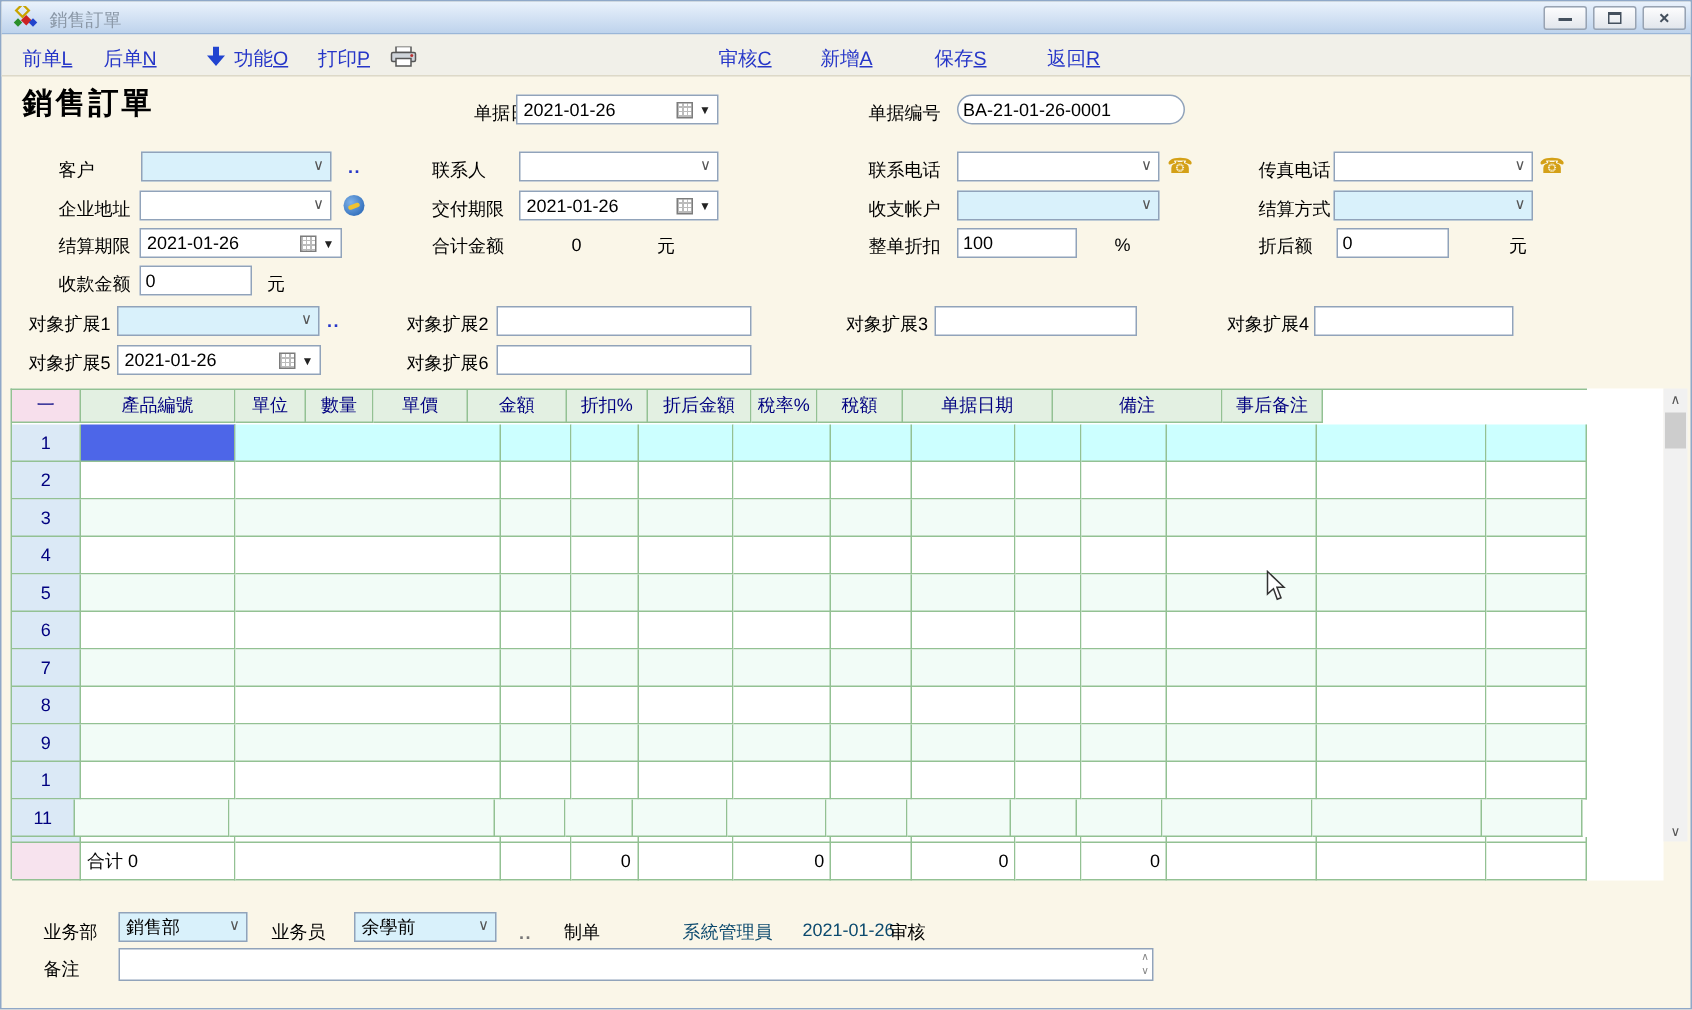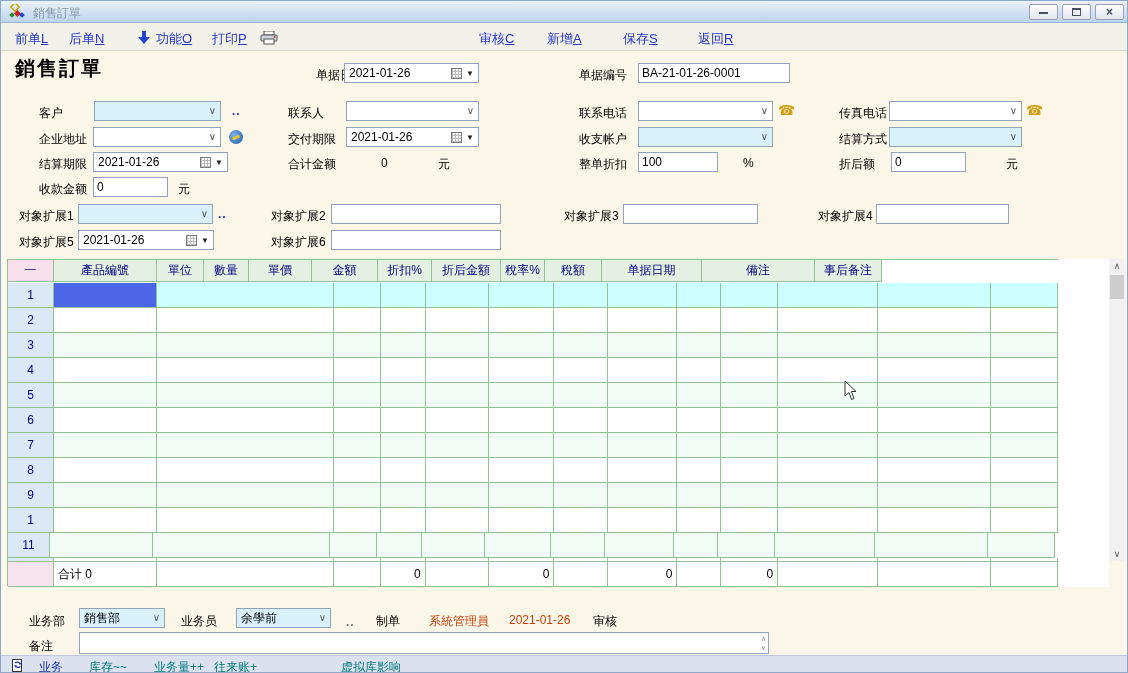--- a/index.html
+++ b/index.html
@@ -71,21 +71,21 @@
   .lline.black { background:#000; }
   .lline.red { background:#d40000; }
   #ledgerdigits { position:absolute; left:56px; bottom:6px; color:#cc1111; font-size:12px; white-space:pre; }
   #gridrightstrip { position:absolute; left:1057px; top:258px; width:51px; height:328px; background:#fff; }
   
   #vscroll { position:absolute; left:1108px; top:258px; width:16px; height:302px; background:#f1f1f1; }
   #vscroll .arr { position:absolute; left:0; width:16px; height:14px; color:#555; font-size:9px;
     display:flex; align-items:center; justify-content:center; }
   #vthumb { position:absolute; left:1px; top:16px; width:14px; height:24px; background:#cdcdcd; }
   
-  .teal { color:#c2410c; }
+  .teal { color:#0c4a6e;margin-left:26px; }
   #remarkbox { position:absolute; left:78px; top:631px; width:690px; height:22px;
     background:#fff; border:1px solid #91a3ba; }
   #remarkbox .spin { position:absolute; right:2px; top:1px; color:#888; font-size:7px;
     line-height:9px; text-align:center; }
   #tabbar { position:absolute; left:0; top:654px; width:1128px; height:19px;
     background:#dce1f0; border-top:1px solid #c0c6da; }
   .tabitem { position:absolute; top:3px; font-size:12px; white-space:nowrap; cursor:default; }
   .tabitem.active { color:#1a2fb0; }
   .tabitem.plain { color:#007a7a; }
   #cursor { position:absolute; left:843px; top:379px; pointer-events:none; }
@@ -136,21 +136,21 @@
 
   <div id="formtitle">銷售訂單</div>
 
   <span class="lbl" style="left:315px;top:66px">单据日期</span>
   <div class="ctl" style="left:343px;top:62px;width:135px">
     <span class="val">2021-01-26</span>
     <span class="calicon"></span>
     <span class="darr">▼</span>
   </div>
   <span class="lbl" style="left:578px;top:66px">单据编号</span>
-  <input class="fld" style="left: 637px; top: 62px; width: 152px;" value="BA-21-01-26-0001">
+  <input class="fld" style="left: 637px; top: 62px; width: 152px; border-radius: 10px;" value="BA-21-01-26-0001">
 
   <span class="lbl" style="left:38px;top:104px">客户</span>
   <div class="ctl lightblue" style="left:93px;top:100px;width:127px">
     <span class="val"></span>
     <span class="chev">∨</span>
   </div>
   <span class="dots" style="left:231px;top:103px">..</span>
   <span class="lbl" style="left:287px;top:104px">联系人</span>
   <div class="ctl" style="left:345px;top:100px;width:133px">
     <span class="val"></span>
@@ -489,28 +489,14 @@
 
   <span class="lbl" style="left:28px;top:637px">备注</span>
   <div id="remarkbox">
     <span></span>
     <div class="spin">
       <div>∧</div>
       <div>∨</div>
     </div>
   </div>
 
-  <div id="tabbar">
-    <svg style="position:absolute;left:10px;top:3px" width="14" height="14" viewBox="0 0 14 14">
-      <rect x="1.5" y="0.5" width="9" height="12" fill="#fff" stroke="#333"></rect>
-      <path d="M4 4 a3 3 0 0 1 5 1" fill="none" stroke="#1a2fb0" stroke-width="1.2"></path>
-      <path d="M9.5 7.5 a3 3 0 0 1 -5 -1" fill="none" stroke="#1a2fb0" stroke-width="1.2"></path>
-      <polygon points="9,3.2 10.6,5.4 8,5.6" fill="#1a2fb0"></polygon>
-      <polygon points="4.6,8.4 2.9,6.4 5.6,6.2" fill="#1a2fb0"></polygon>
-    </svg>
-    <span class="tabitem active" style="left:38px">业务</span>
-    <span class="tabitem plain" style="left:88px">库存~~</span>
-    <span class="tabitem plain" style="left:153px">业务量++</span>
-    <span class="tabitem plain" style="left:213px">往来账+</span>
-    <span class="tabitem plain" style="left:340px">虚拟库影响</span>
-  </div>
 
 </div>
 
 </body></html>

